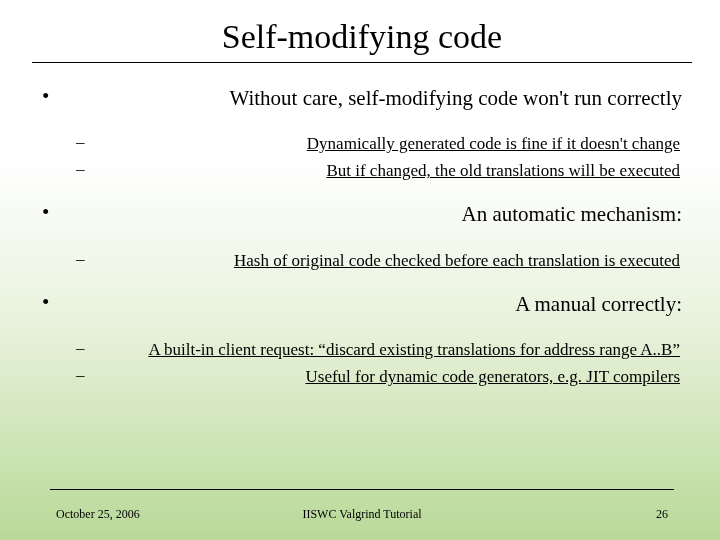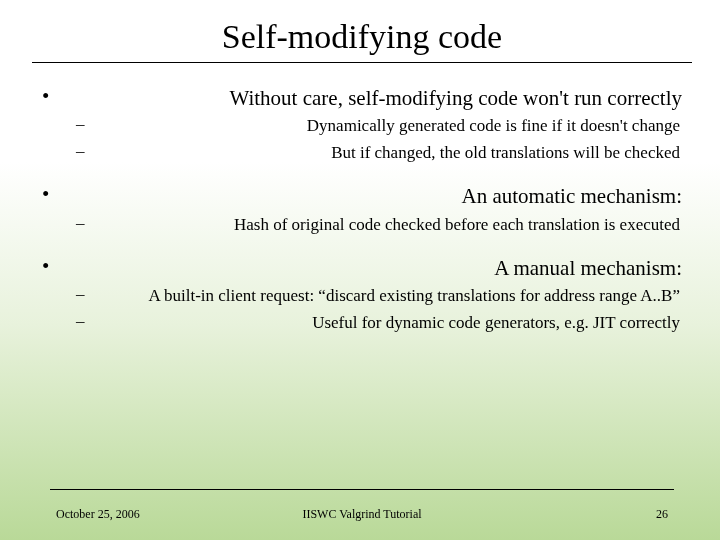--- a/index.html
+++ b/index.html
@@ -38,22 +38,23 @@
   }
   ul.level1 > li::before {
     content: "•";
     position: absolute;
     left: -22px;
     top: 0;
   }
   ul.level2 {
     list-style: none;
     padding-left: 30px;
-    margin-top: 0;
+    margin-top: 18px;
     margin-bottom: 6px;
+    text-decoration: underline;
   }
   ul.level2 > li {
     position: relative;
     font-size: 17px;
     line-height: 1.3;
     margin-bottom: 1px;
   }
   ul.level2 > li::before {
     content: "–";
     position: absolute;
@@ -90,34 +91,34 @@
 
 <h1 class="title">Self-modifying code</h1>
 <hr class="title-rule">
 
 <div class="content">
   <ul class="level1">
     <li>
       <span>Without care, self-modifying code won't run correctly</span>
       <ul class="level2">
         <li>Dynamically generated code is fine if it doesn't change</li>
-        <li>But if changed, the old translations will be checked</li>
+        <li>But if changed, the old translations will be executed</li>
       </ul>
     </li>
     <li>
       <span>An automatic mechanism:</span>
       <ul class="level2">
         <li>Hash of original code checked before each translation is executed</li>
       </ul>
     </li>
     <li>
-      <span>A manual mechanism:</span>
+      <span>A manual correctly:</span>
       <ul class="level2">
         <li>A built-in client request: “discard existing translations for address range A..B”</li>
-        <li>Useful for dynamic code generators, e.g. JIT correctly</li>
+        <li>Useful for dynamic code generators, e.g. JIT compilers</li>
       </ul>
     </li>
   </ul>
 </div>
 
 <hr class="footer-rule">
 <div class="footer">
   <span>October 25, 2006</span>
   <span class="footer-center">IISWC Valgrind Tutorial</span>
   <span>26</span>

